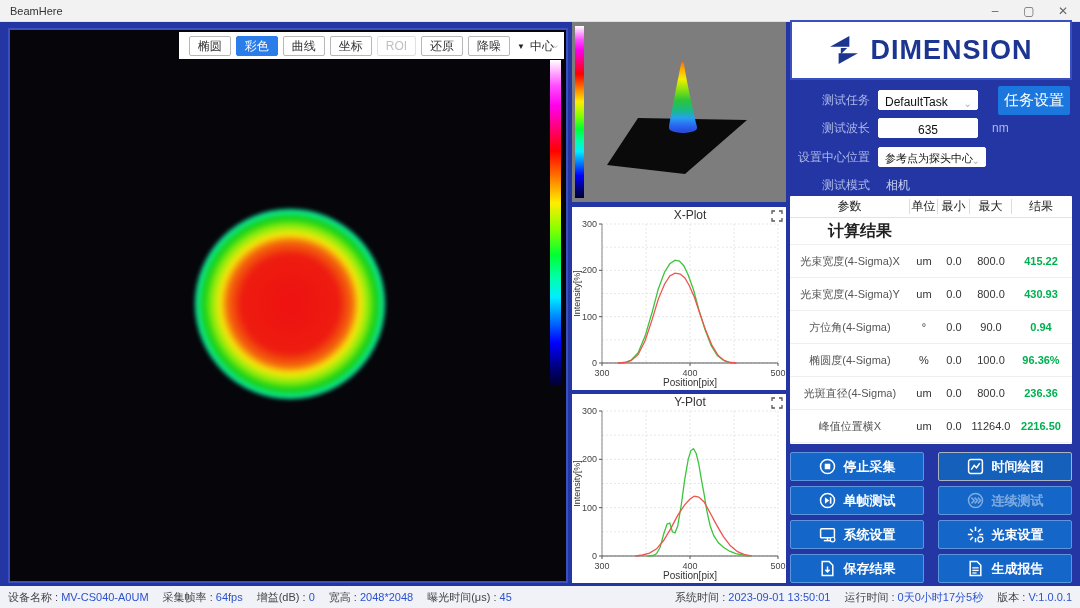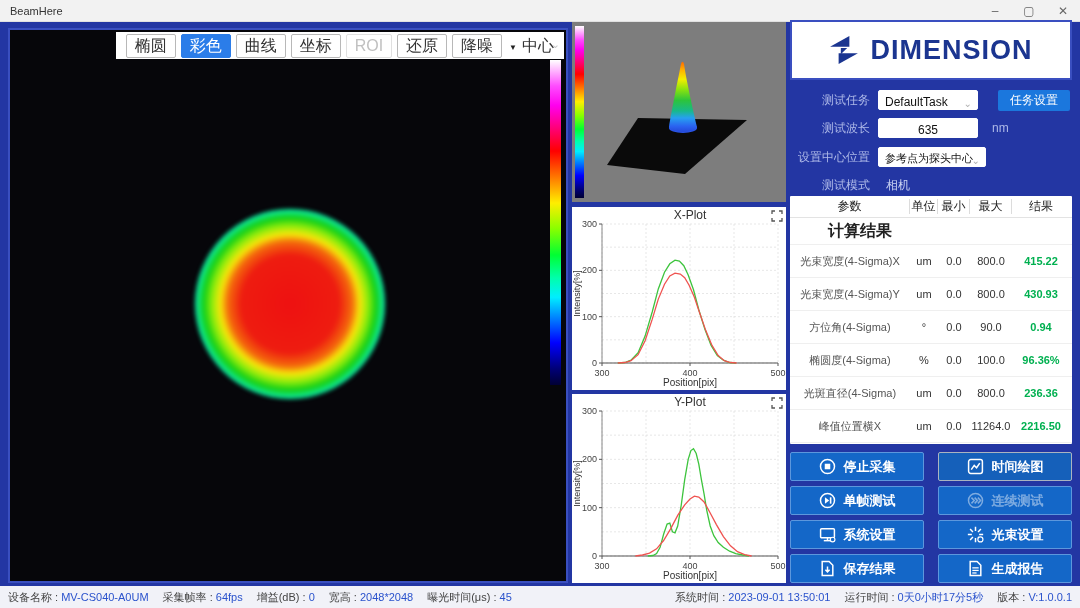--- a/index.html
+++ b/index.html
@@ -17,21 +17,21 @@
     color:#666; font-size:12px; cursor:default; }
 
   
   .main { position:absolute; left:0; top:22px; width:1080px; height:563px; background:#2336a3; }
 
   
   .beam-panel { position:absolute; left:8px; top:6px; width:560px; height:555px;
     background:#06060a; border:2px solid #3a4fc0; }
   .beam-toolbar { position:absolute; right:2px; top:2px; height:27px; background:#fff;
     display:flex; align-items:center; gap:5px; padding:0 8px 0 10px; }
-  .tb-btn { font-size:16px; color:#333; background:#fff; border:1px solid #b8b8b8;
+  .tb-btn { font-size:12px; color:#333; background:#fff; border:1px solid #b8b8b8;
     border-radius:2px; padding:3px 8px; white-space:nowrap; line-height:1; }
   .tb-btn.active { background:#2b7de9; border-color:#2b7de9; color:#fff; }
   .tb-btn.disabled { color:#c0c0c0; border-color:#e0e0e0; }
   .tb-btn.caret { border:none; padding:3px 2px; }
   .tb-btn.caret::before { content:"▼"; font-size:8px; margin-right:5px; color:#222;
     vertical-align:1px; }
   .tb-chevron { color:#c8c8c8; font-size:11px; margin-left:2px; }
 
   .beam-spot { position:absolute; left:185px; top:179px; width:190px; height:190px;
     border-radius:50%; filter:blur(2px);
@@ -69,22 +69,22 @@
     font-size:12px; }
   .set-row { position:absolute; left:0; width:282px; height:20px; display:flex; align-items:center; }
   .set-label { width:88px; text-align:right; color:#aeb9e8; padding-right:8px; }
   .set-input, .set-select { width:100px; height:20px; background:#fff; border:1px solid #fff;
     border-radius:2px; color:#111; display:flex; align-items:flex-end; justify-content:center;
     position:relative; font-size:12px; }
   .set-select { justify-content:flex-start; padding-left:6px; }
   .set-select .dd-caret { position:absolute; right:5px; color:#b0b0b0; font-size:10px; }
   .set-value { color:#c9d2f2; margin-left:8px; }
   .unit-lbl { color:#aeb9e8; margin-left:14px; }
-  .task-btn { position:absolute; right:2px; width:72px; height:21px; background:#1b77dd;
-    color:#fff; border:none; border-radius:2px; font-size:12px; }
+  .task-btn { position:absolute; right:2px; width:72px; height:29px; background:#1b77dd;
+    color:#fff; border:none; border-radius:2px; font-size:15px; }
 
   
   .ptable { position:absolute; left:790px; top:174px; width:282px; height:248px;
     background:#fff; border-radius:1px; font-size:11px; color:#222; }
   .thead { display:flex; height:22px; align-items:center; border-bottom:1px solid #e3e3e3;
     font-size:12px; }
   .thead span { border-right:1px solid #dcdcdc; height:15px; line-height:15px; }
   .thead span:last-child { border-right:none; }
   .c-param { width:120px; text-align:center; }
   .c-unit { width:28px; text-align:center; }

